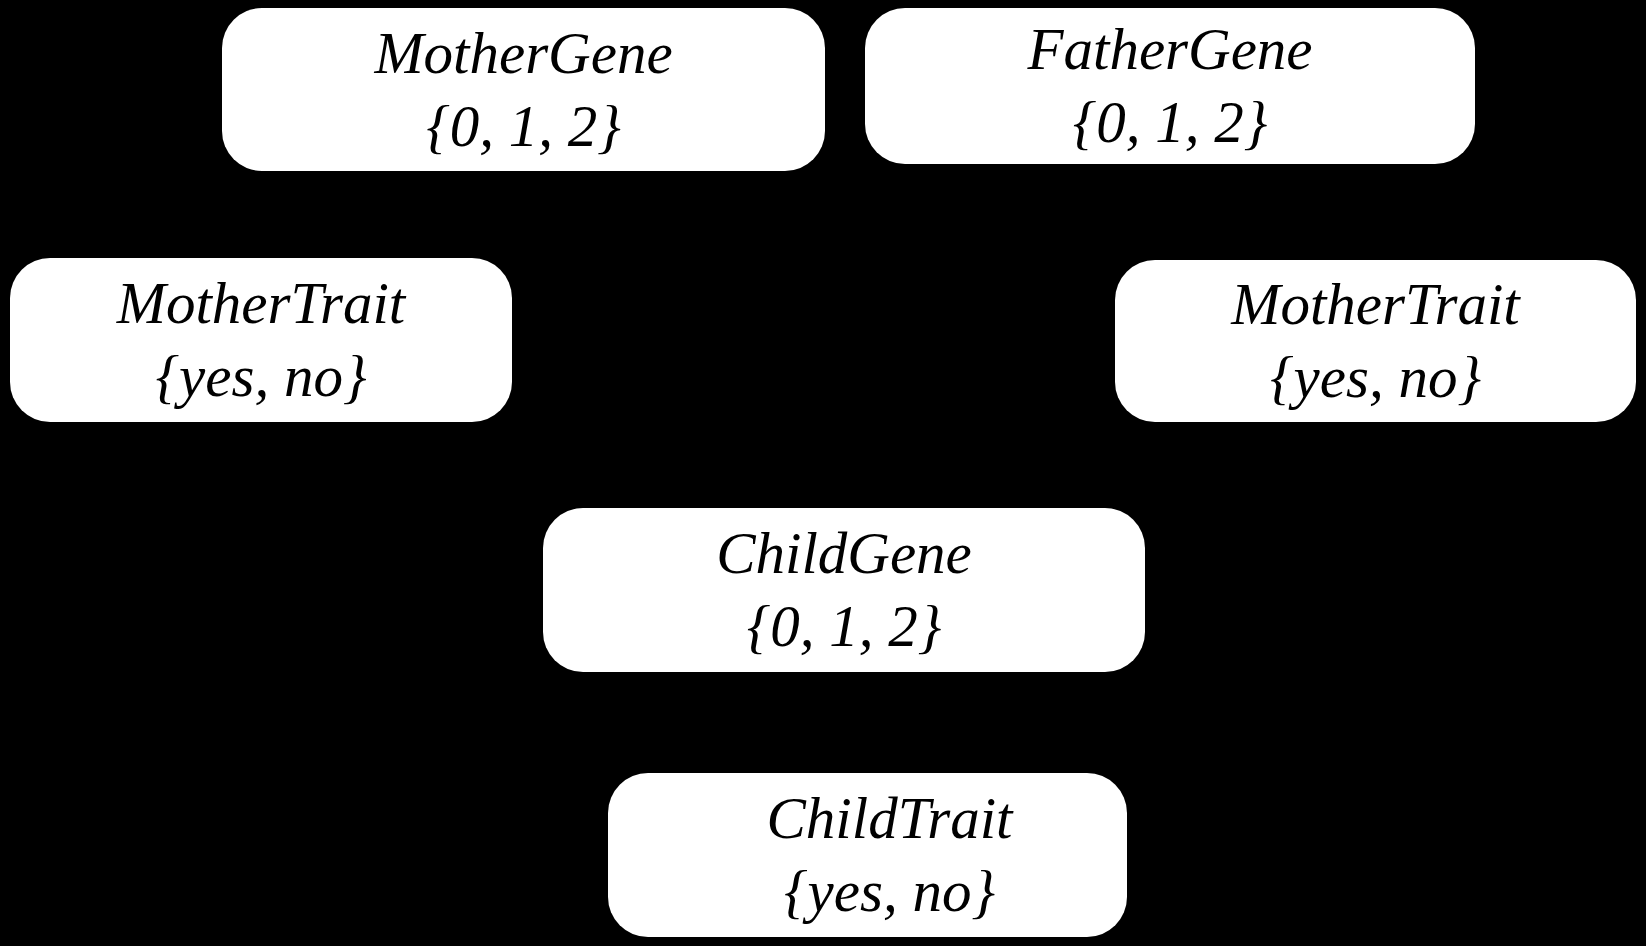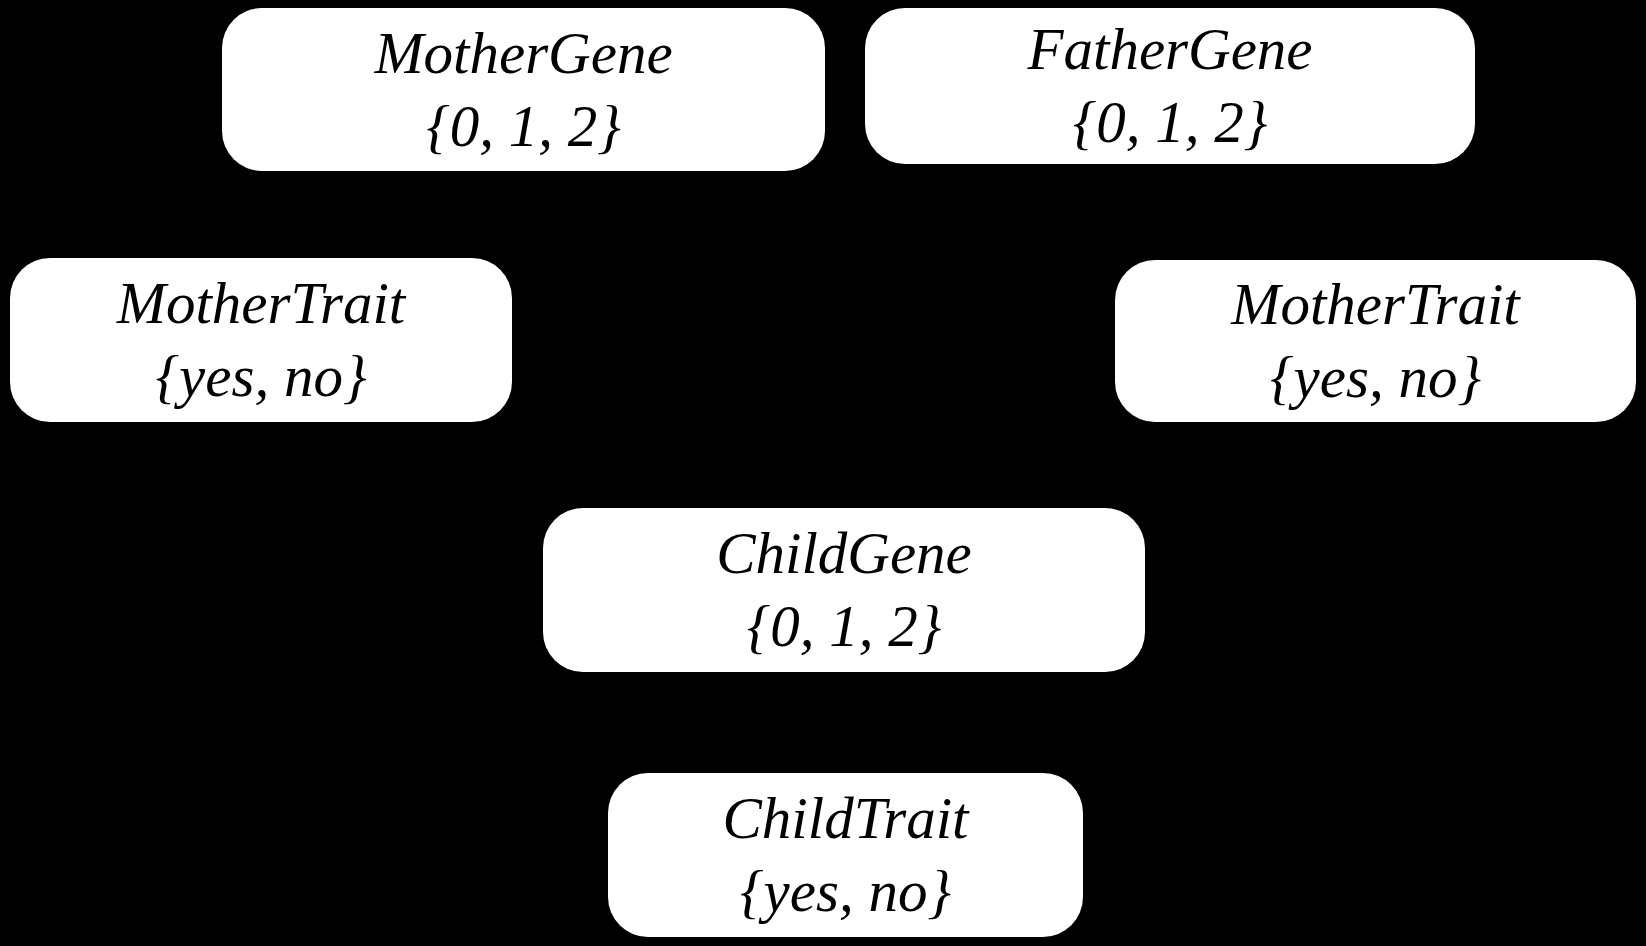--- a/index.html
+++ b/index.html
@@ -57,18 +57,18 @@
   <div class="node" style="left: 1115px; top: 260px; width: 521px; height: 162px; background: rgb(255, 255, 255); color: rgb(0, 0, 0);">
     <span class="node-title">MotherTrait</span>
     <span class="node-domain">{yes, no}</span>
   </div>
 
   <div class="node" style="left: 543px; top: 508px; width: 602px; height: 164px; background: rgb(255, 255, 255); color: rgb(0, 0, 0);">
     <span class="node-title">ChildGene</span>
     <span class="node-domain">{0, 1, 2}</span>
   </div>
 
-  <div class="node" style="left: 608px; top: 773px; width: 475px; height: 164px; background: rgb(255, 255, 255); color: rgb(0, 0, 0);">
+  <div class="node" style="left: 608px; top: 773px; width: 475px; height: 164px; background: rgb(255, 255, 255); color: rgb(0, 0, 0); padding-left: 44px;">
     <span class="node-title">ChildTrait</span>
     <span class="node-domain">{yes, no}</span>
   </div>
 
 </div>
 
 </body></html>

